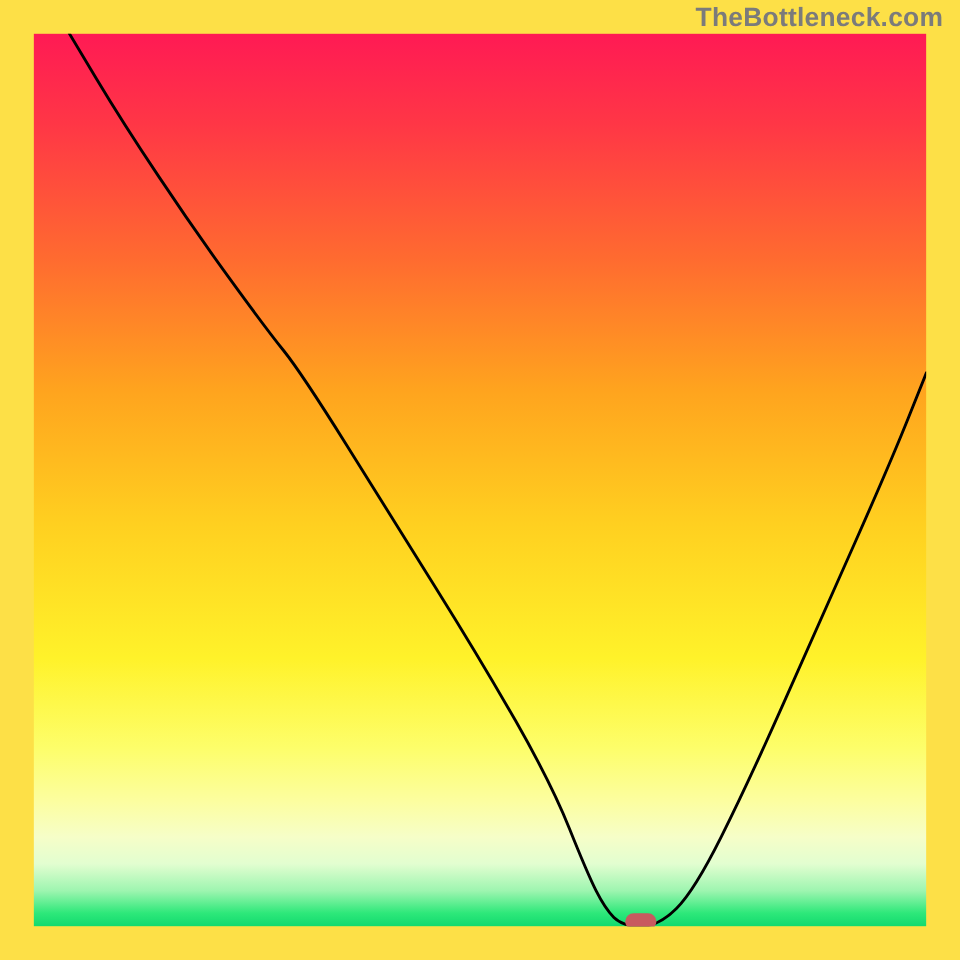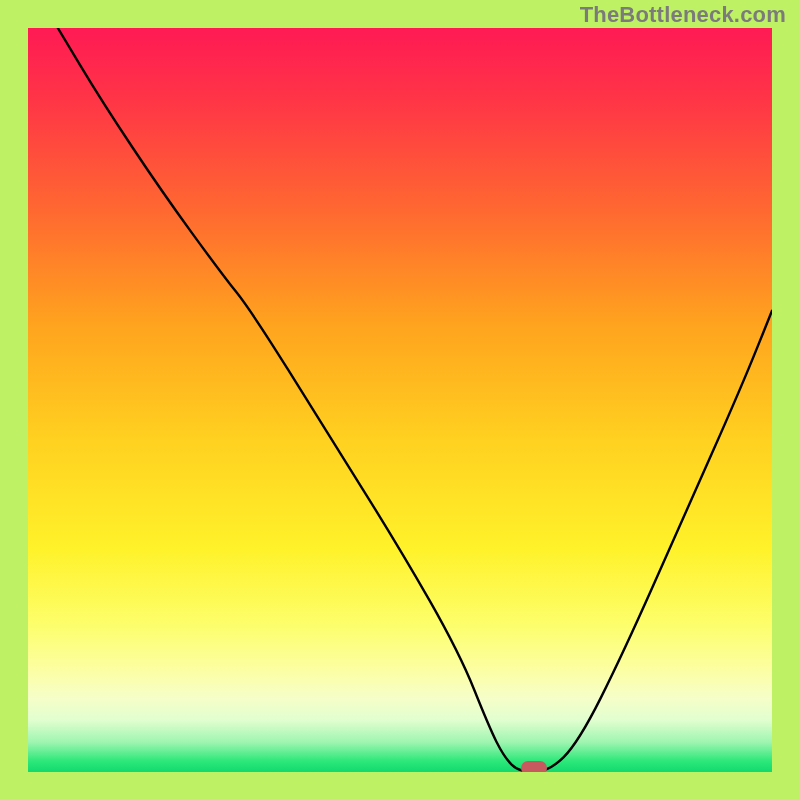--- a/index.html
+++ b/index.html
@@ -8,21 +8,21 @@
     width: 800px;
     height: 800px;
     background: #000;
     overflow: hidden;
     font-family: Arial, Helvetica, sans-serif;
   }
   .frame {
     position: relative;
     width: 800px;
     height: 800px;
-    background: #bef264;
+    background: #fde047;
   }
   .watermark {
     position: absolute;
     top: 2px;
     right: 14px;
     color: #7b7b7b;
     font-size: 22px;
     font-weight: 600;
     letter-spacing: 0.2px;
     z-index: 10;

